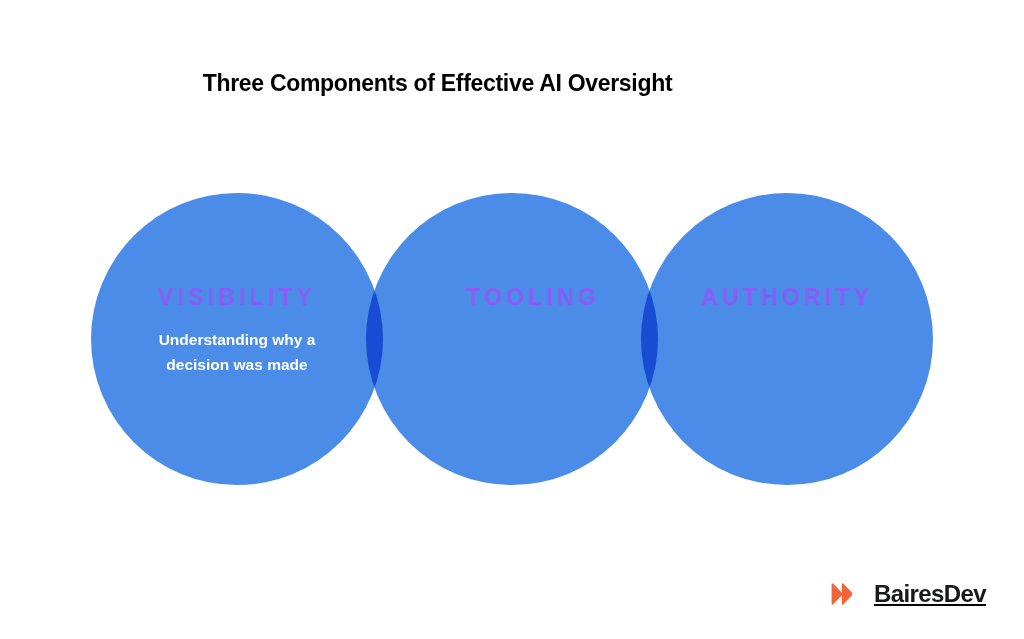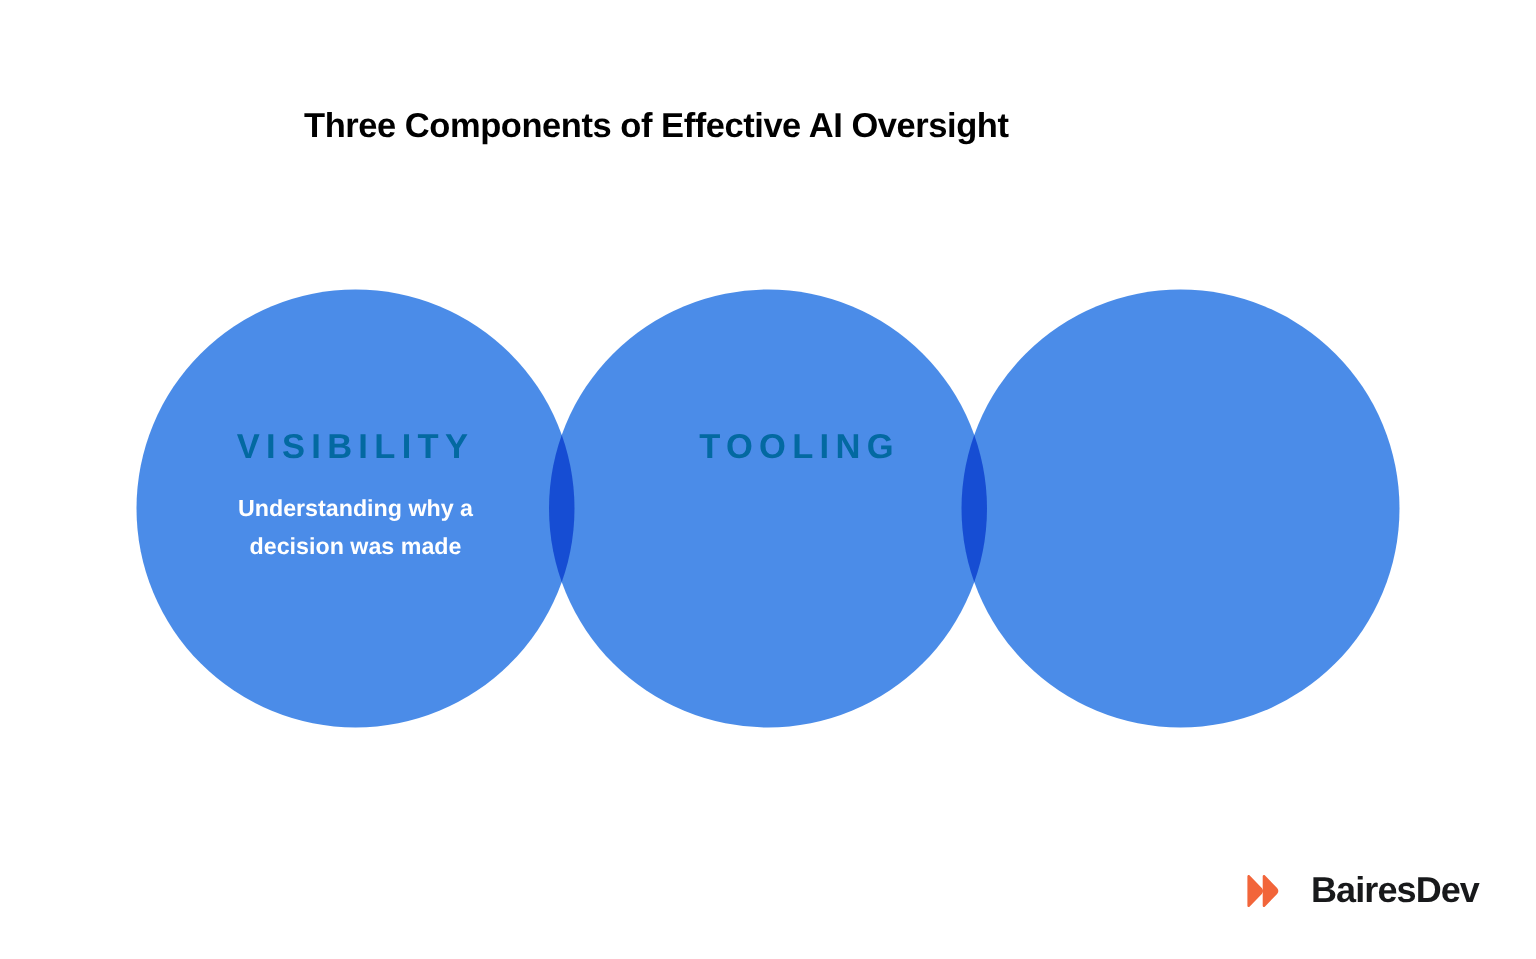--- a/index.html
+++ b/index.html
@@ -70,21 +70,21 @@
     text-align: center;
     z-index: 5;
   }
   #text-visibility { left: 122px; }
   #text-tooling    { left: 418px; }
   #text-authority  { left: 672px; }
 
   .venn-heading {
     font-size: 23px;
     font-weight: bold;
-    color: #0369a1;
+    color: #8b5cf6;
     letter-spacing: 4.2px;
     line-height: 30px;
     margin: 0 0 15px 0;
     white-space: nowrap;
   }
 
   .venn-body {
     font-size: 15.5px;
     font-weight: bold;
     color: #ffffff;
@@ -93,20 +93,21 @@
   }
 
   
   #logo {
     position: absolute;
     right: 38px;
     bottom: 33px;
     display: flex;
     align-items: center;
     gap: 19px;
+    text-decoration: underline;
   }
   #logo-mark {
     display: block;
     width: 25px;
     height: 22px;
   }
   #logo-wordmark {
     font-size: 24px;
     font-weight: bold;
     color: #18191b;
@@ -129,20 +130,21 @@
     <div class="venn-text" id="text-visibility">
       <p class="venn-heading">VISIBILITY</p>
       <p class="venn-body">Understanding why a<br>decision was made</p>
     </div>
 
     <div class="venn-text" id="text-tooling">
       <p class="venn-heading">TOOLING</p>
     </div>
 
     <div class="venn-text" id="text-authority">
+      <p class="venn-heading">AUTHORITY</p>
     </div>
   </div>
 
   <div id="logo">
     <svg id="logo-mark" viewBox="0 0 25 22">
       <path d="M1.6 1.2 C1.6 0.4 2.4 0 3.0 0.5 L11.2 9.0 C12.3 10.1 12.3 11.9 11.2 13.0 L3.0 21.5 C2.4 22.0 1.6 21.6 1.6 20.8 Z" fill="#f2653a"></path>
       <path d="M11.8 1.2 C11.8 0.4 12.6 0 13.2 0.5 L21.4 9.0 C22.5 10.1 22.5 11.9 21.4 13.0 L13.2 21.5 C12.6 22.0 11.8 21.6 11.8 20.8 Z" fill="#f2653a"></path>
     </svg>
     <div id="logo-wordmark">BairesDev</div>
   </div>

